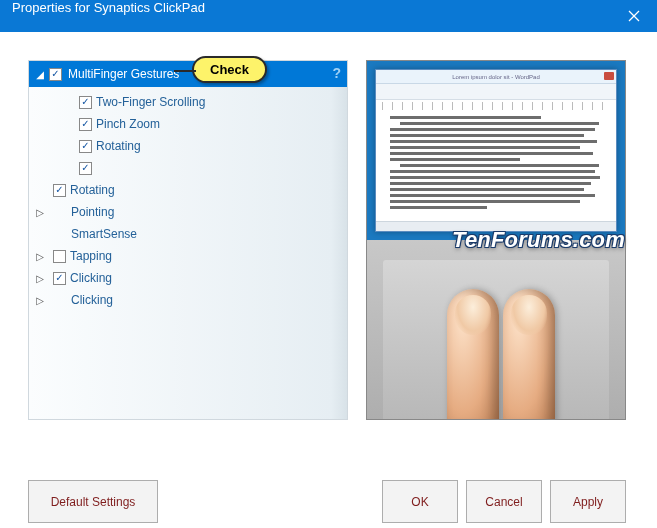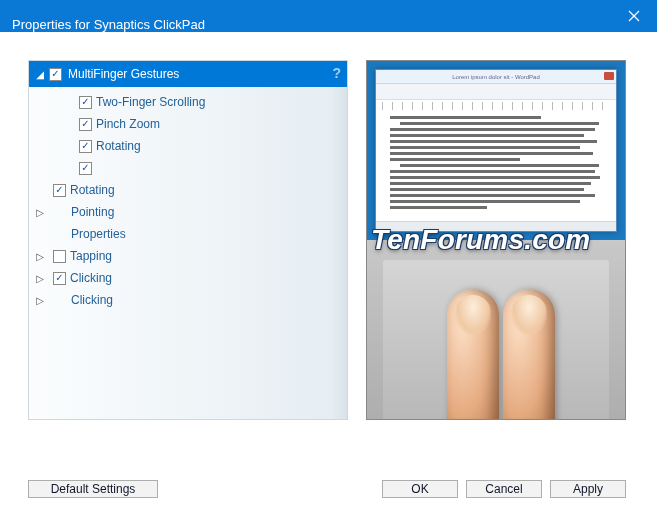--- a/index.html
+++ b/index.html
@@ -16,21 +16,21 @@
     height: 528px;
     background: #fff;
     display: flex;
     flex-direction: column;
   }
   .titlebar {
     height: 32px;
     background: #0a78d5;
     color: #fff;
     display: flex;
-    align-items: flex-end;
+    align-items: flex-start;
     padding-left: 12px;
     font-size: 13px;
     position: relative;
   }
   .titlebar .close {
     position: absolute;
     right: 0; top: 0;
     width: 46px; height: 32px;
     display: flex; align-items: center; justify-content: center;
     color: #fff;
@@ -198,44 +198,44 @@
     top: 6px; left: 8px; right: 8px; height: 40px;
     background: radial-gradient(ellipse at 50% 30%, #fceedb 0%, #f0c9a5 60%, transparent 80%);
     border-radius: 22px;
   }
   .finger.one { left: 80px; }
   .finger.two { left: 136px; }
   .watermark {
     position: absolute;
     top: 50%; left: 4px; right: 0;
     transform: translateY(-50%);
-    text-align: left;
+    text-align: right;
     font-family: Verdana, Geneva, sans-serif;
-    font-size: 28px;
+    font-size: 22px;
     font-weight: bold;
     font-style: italic;
     color: #fff;
     text-shadow: -1px -1px 0 #1b3b6a, 1px -1px 0 #1b3b6a, -1px 1px 0 #1b3b6a, 1px 1px 0 #1b3b6a, 0 2px 4px rgba(0,0,0,0.5);
     letter-spacing: 0.2px;
     z-index: 10;
     pointer-events: none;
   }
   .button-row {
     position: absolute;
     left: 0; right: 0; bottom: 18px;
     height: 30px;
   }
   .btn {
     position: absolute;
-    height: 18px;
+    height: 43px;
     background: #f3f3f3;
     border: 1px solid #adadad;
     font-size: 12px;
     font-family: inherit;
-    color: #0f172a;
+    color: #7f1d1d;
     display: flex; align-items: center; justify-content: center;
     cursor: default;
   }
 </style>
 </head>
 <body>
 
 <div class="window">
 
   <div class="titlebar">
@@ -284,21 +284,21 @@
           <span class="chk">✓</span>
           <span class="label">Rotating</span>
         </div>
         <div class="tree-row">
           <span class="arrow">▷</span>
           <span class="spacer" style="width:20px"></span>
           <span class="label">Pointing</span>
         </div>
         <div class="tree-row">
           <span class="spacer" style="width:34px"></span>
-          <span class="label">Properties</span>
+          <span class="label">SmartSense</span>
         </div>
         <div class="tree-row">
           <span class="arrow">▷</span>
           <span class="spacer" style="width:6px"></span>
           <span class="chk"></span>
           <span class="label">Tapping</span>
         </div>
         <div class="tree-row">
           <span class="arrow">▷</span>
           <span class="spacer" style="width:6px"></span>
@@ -306,20 +306,24 @@
           <span class="label">Clicking</span>
         </div>
         <div class="tree-row">
           <span class="arrow">▷</span>
           <span class="spacer" style="width:20px"></span>
           <span class="label">Clicking</span>
         </div>
       </div>
     </div>
 
+    <div class="callout">
+      <div class="callout-line"></div>
+      <div class="callout-bubble">Check</div>
+    </div>
 
     <div class="preview">
       <div class="preview-top">
         <div class="fake-window">
           <div class="fake-titlebar">
             <span>Lorem ipsum dolor sit - WordPad</span>
             <div class="fake-close"></div>
           </div>
           <div class="fake-toolbar"></div>
           <div class="fake-ruler"></div>

